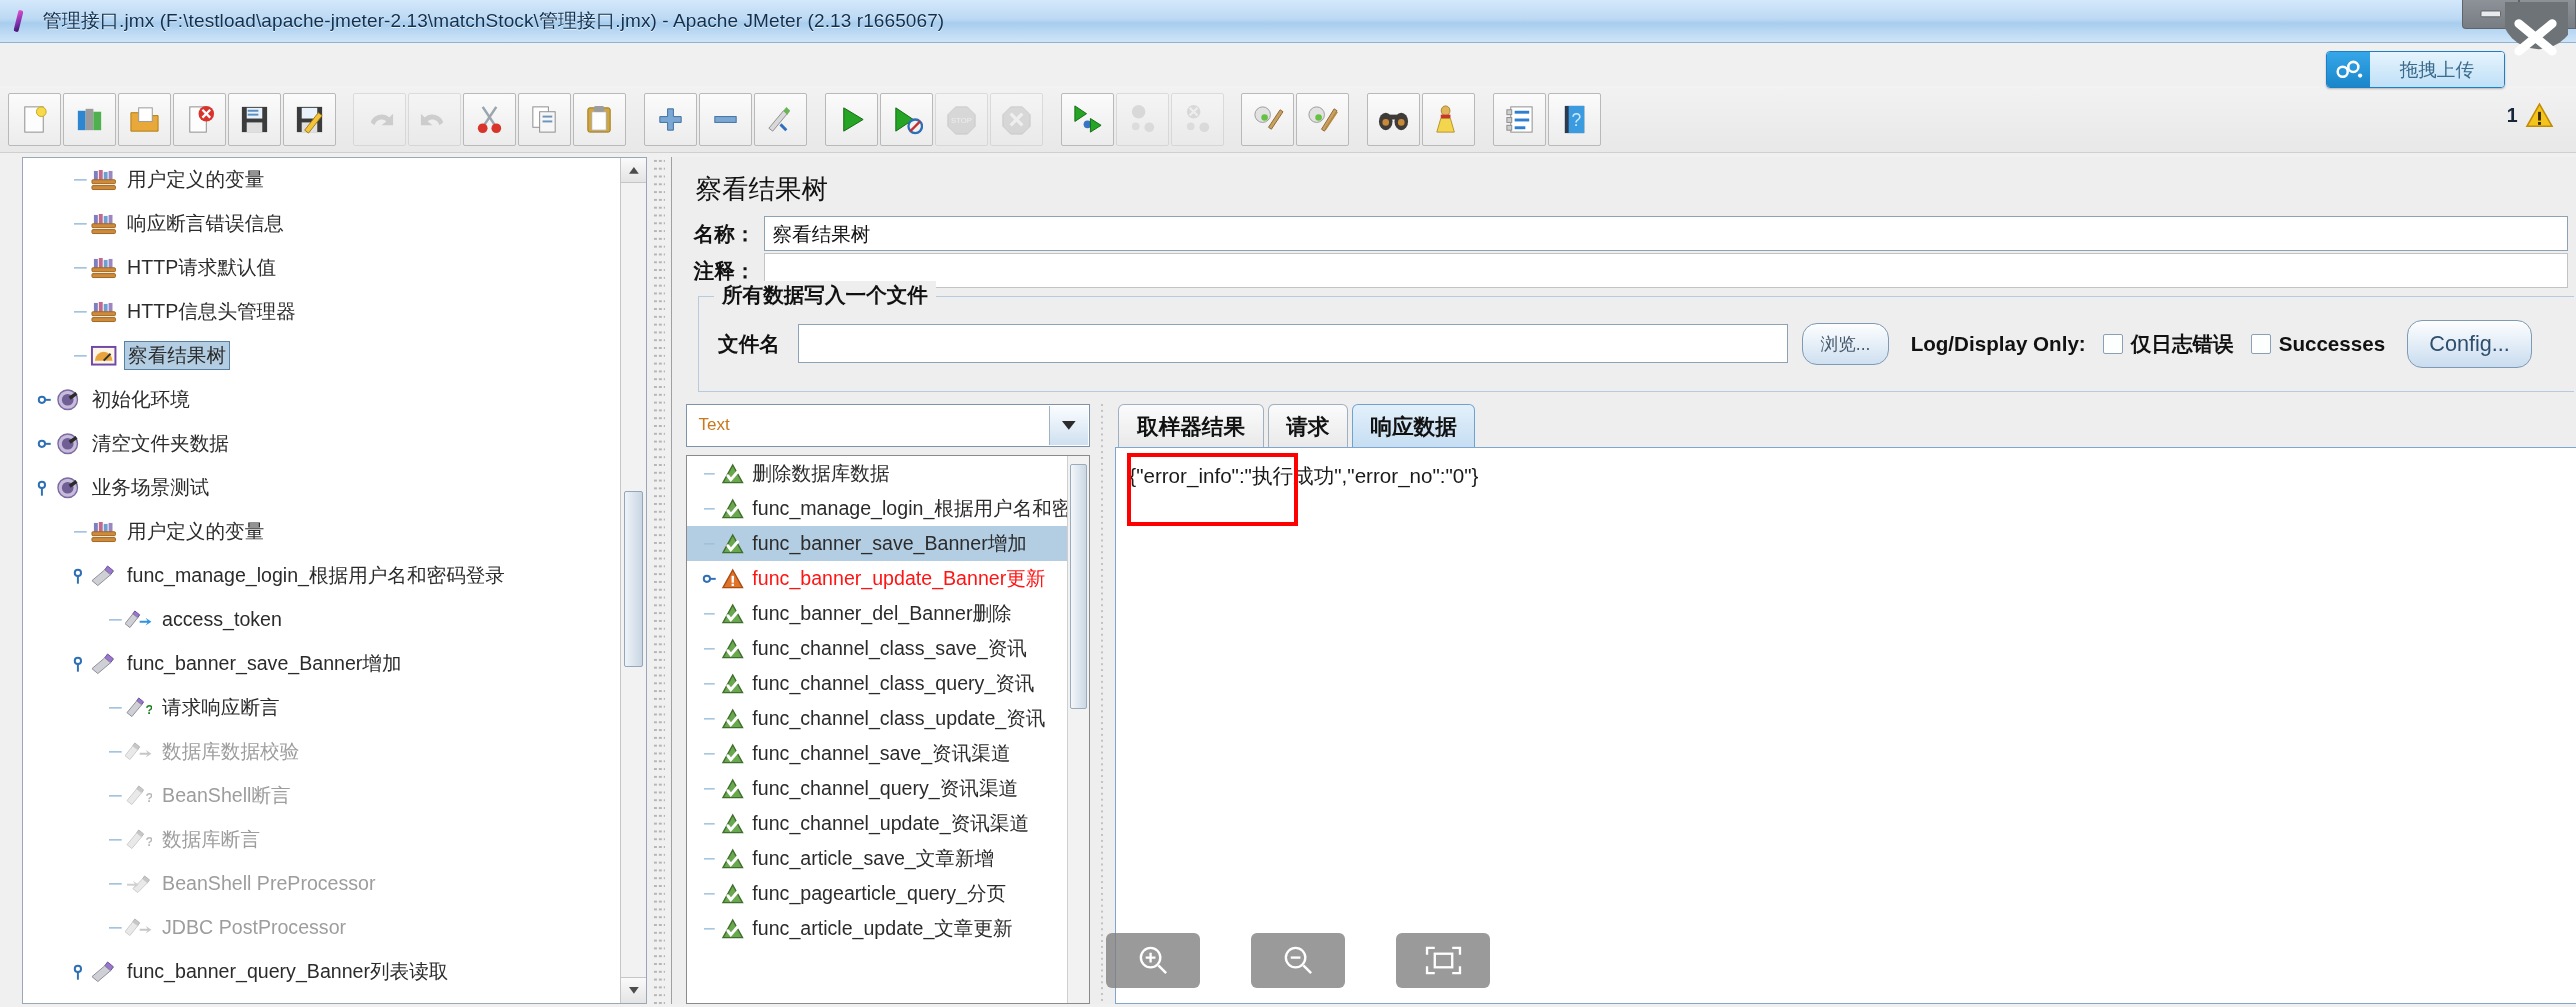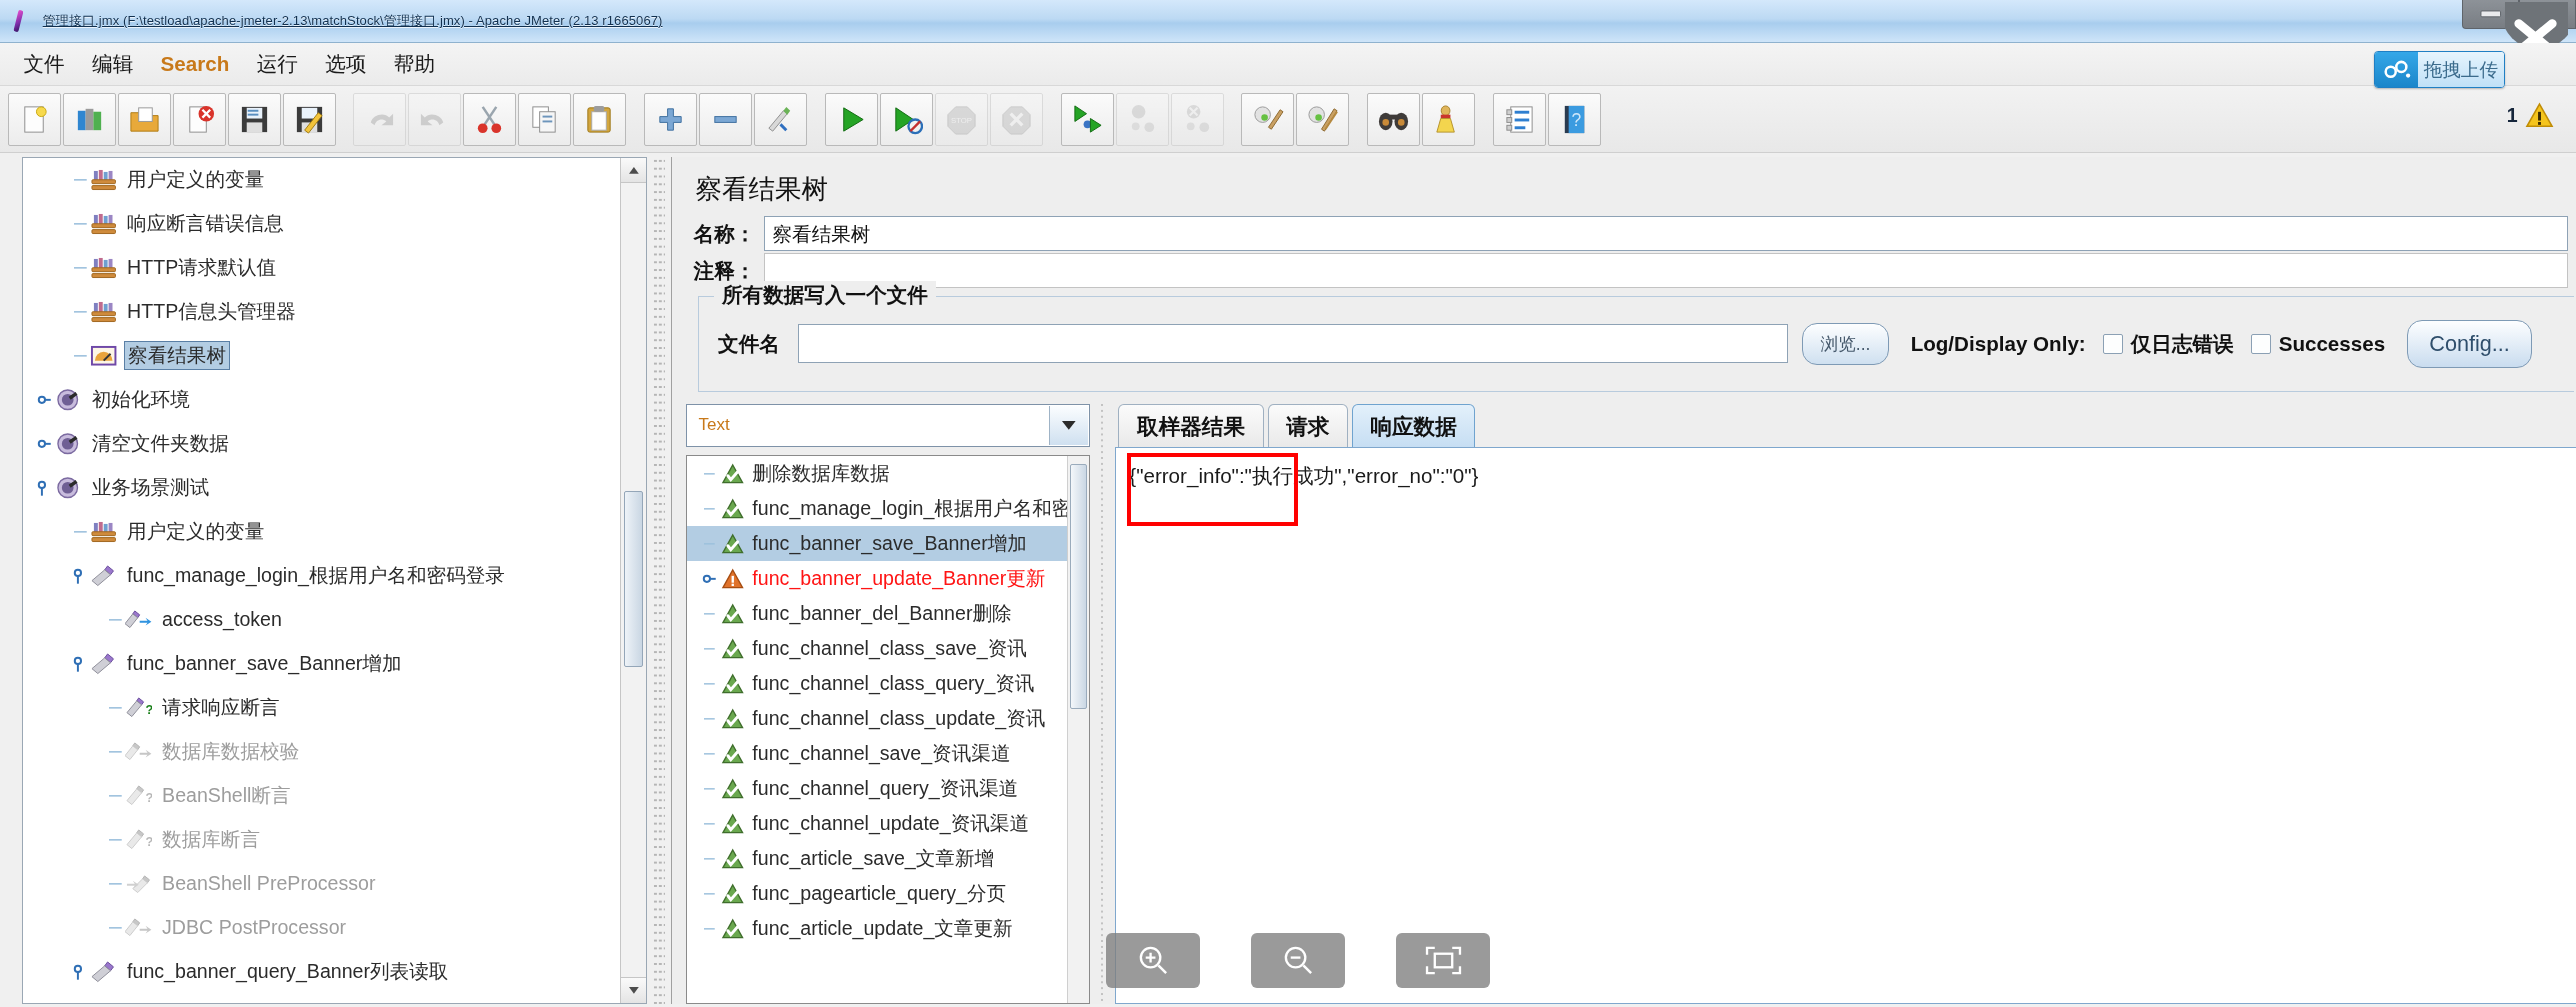--- a/index.html
+++ b/index.html
@@ -27,24 +27,23 @@
     width: 29px; height: 29px; margin-left: 7.8px; margin-right: 5.9px;
     position: relative; flex: none;
   }
   .title-icon:before {
     content: ""; position: absolute; left: 7.8px; top: 3.9px;
     width: 4.9px; height: 21.6px; border-radius: 2px;
     background: linear-gradient(135deg, #e94fd0 0%, #7a2ea8 60%, #361463 100%);
     transform: rotate(14deg);
   }
   .title-text {
-    font-size: 13px; color: #11304f; white-space: nowrap;
+    font-size: 19px; color: #11304f; white-space: nowrap;
     text-shadow: 0 1px 0 rgba(255,255,255,.7);
     letter-spacing: 0.1px;
-    text-decoration: underline;
   }
   .win-buttons { position: absolute; right: 0; top: 0; display: flex; height: 33px; }
   .win-btn {
     width: 57px; height: 29px; margin-top: 0;
     background: linear-gradient(to bottom,#8d9298,#787d83);
     border: 1px solid #5f646a; border-top: none;
     display: flex; align-items: center; justify-content: center;
   }
   .win-btn.minimize { border-radius: 0 0 0 3.9px; }
   .win-btn svg { display:block; }
@@ -72,21 +71,21 @@
     height: 37px; display: flex; align-items: stretch;
     border: 1px solid #1f7fc4; border-radius: 3.9px; overflow: hidden;
     box-shadow: 0 1px 2px rgba(0,0,0,.25);
     z-index: 6;
   }
   .upload-badge .ub-icon {
     width: 43px; background: linear-gradient(to bottom,#35a7e8,#1b86ca);
     display: flex; align-items: center; justify-content: center;
   }
   .upload-badge .ub-label {
-    padding: 0 6px; display: flex; align-items: center;
+    padding: 0 30px; display: flex; align-items: center;
     background: linear-gradient(to bottom,#e6f4fd,#bfe0f7);
     color: #3b6b8c; font-size: 18.6px; white-space: nowrap;
   }
 
   
   .toolbar {
     position: absolute; left: 0; top: 86px; width: 2576px; height: 67px;
     background: linear-gradient(to bottom,#f2f2f2,#e8e8e8);
     border-bottom: 1px solid #cfcfcf;
     display: flex; align-items: center; padding-left: 7.8px;
@@ -309,28 +308,20 @@
             <rect x="2" y="6" width="13" height="11" fill="#e9eaec" stroke="#4b5056"></rect>
           </svg>
       </div>
     </div>
     <svg class="close-x" viewBox="0 0 64 56">
       <circle cx="34" cy="10" r="38" fill="#6e7378"></circle>
       <path d="M14 22 L48 50 M48 22 L14 50" stroke="#ffffff" stroke-width="9" stroke-linecap="round" fill="none"></path>
     </svg>
   </div>
 
-  <div class="menubar">
-    <div class="menu-item">文件</div>
-    <div class="menu-item">编辑</div>
-    <div class="menu-item latin">Search</div>
-    <div class="menu-item">运行</div>
-    <div class="menu-item">选项</div>
-    <div class="menu-item">帮助</div>
-  </div>
 
   <div class="upload-badge">
     <div class="ub-icon">
       <svg width="29" height="21.6" viewBox="0 0 30 22">
         <circle cx="9" cy="13" r="5.2" fill="none" stroke="#fff" stroke-width="2.6"></circle>
         <circle cx="20" cy="8" r="5.2" fill="none" stroke="#fff" stroke-width="2.6"></circle>
         <circle cx="27" cy="17" r="2.2" fill="#fff"></circle>
       </svg>
     </div>
     <div class="ub-label">拖拽上传</div>

